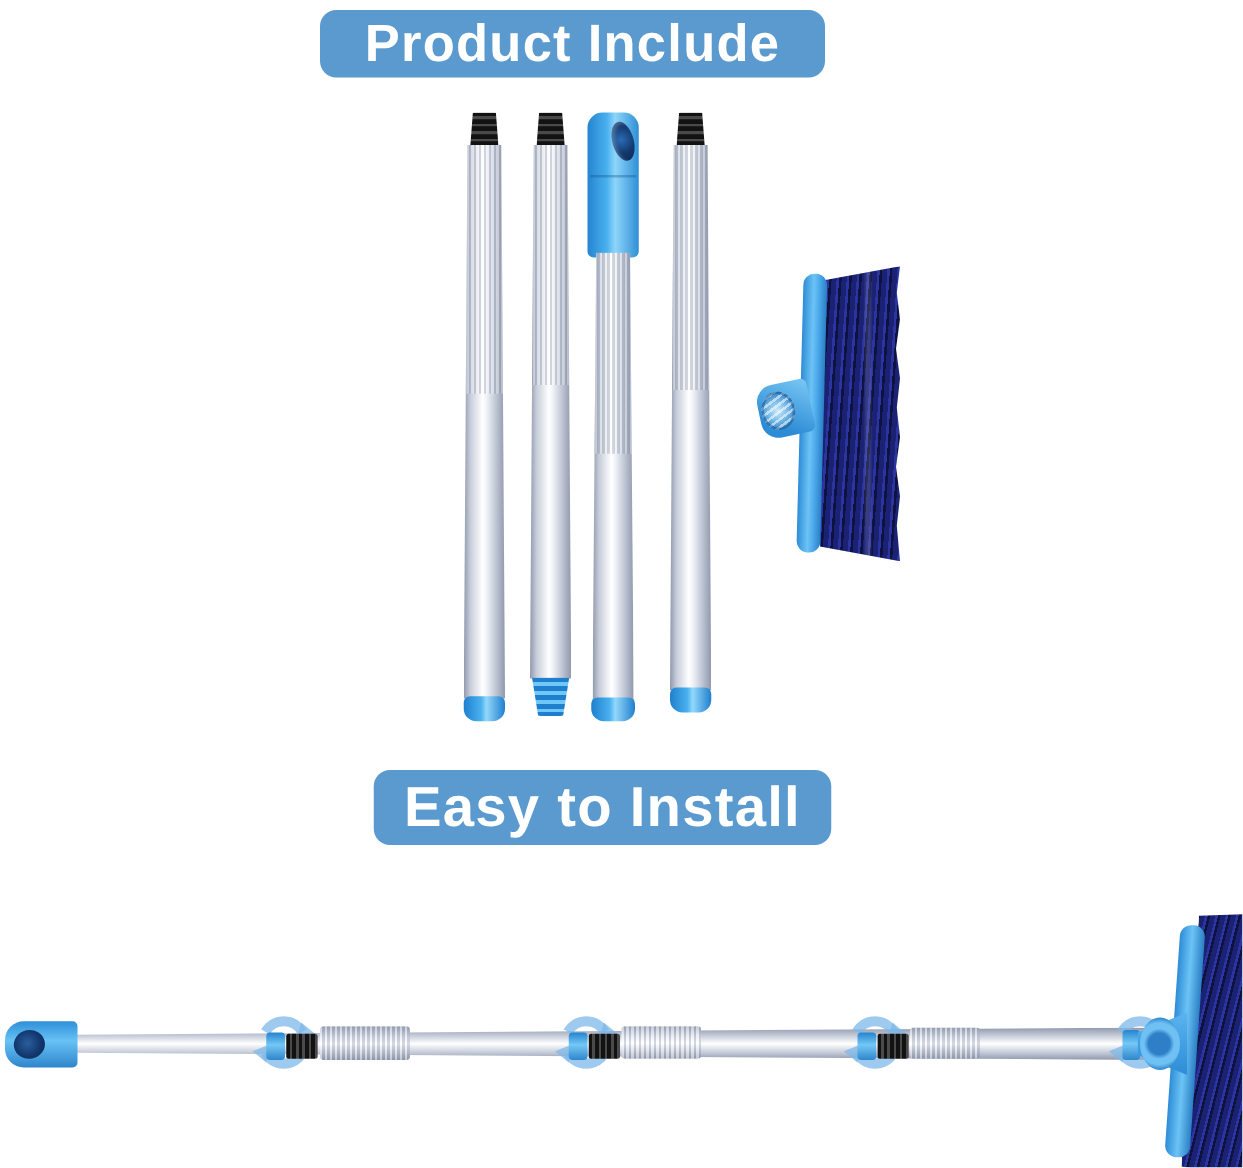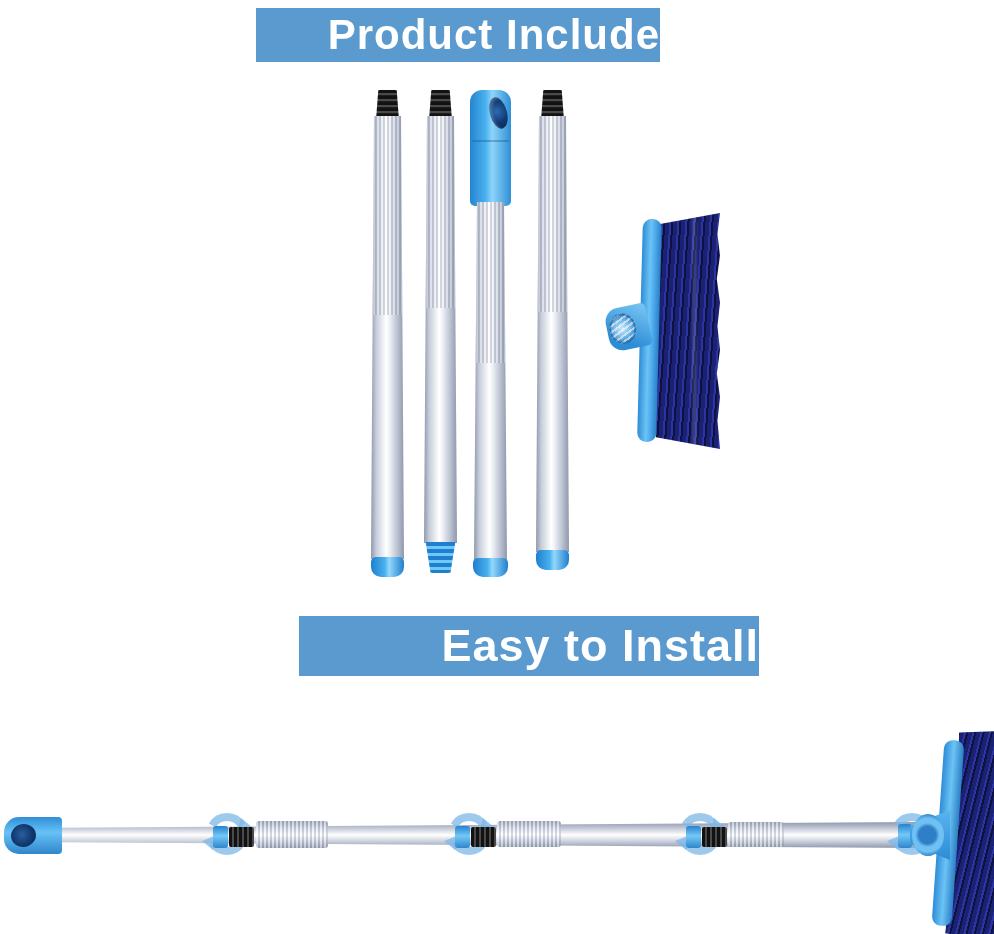--- a/index.html
+++ b/index.html
@@ -3,24 +3,24 @@
 <meta charset="utf-8">
 <style>
   html,body { margin:0; padding:0; background:#ffffff; }
   .canvas {
     position:relative; width:994px; height:934px; overflow:hidden;
     background:#ffffff; font-family:"Liberation Sans", sans-serif;
   }
   
   .banner {
     position:absolute; background:var(--banner-bg,#5b9ace); color:var(--banner-text,#ffffff);
-    font-weight:bold; text-align:right; letter-spacing:1px; white-space:nowrap;
+    font-weight:bold; text-align:center; letter-spacing:1px; white-space:nowrap;border-radius:13px;
   }
   .banner-top { left:256px; top:8px; width:404px; height:54px; font-size:42px; line-height:53px; }
-  .banner-mid { left:299px; top:616px; width:460px; height:60px; font-size:45px; line-height:59px; }
+  .banner-mid { left:299px; top:616px; width:366px; height:60px; font-size:45px; line-height:59px; }
 
   
   .pole { position:absolute; }
   .shaft-v {
     position:absolute;
     background:linear-gradient(90deg, var(--pole-dark,#8f98ac) 0%, var(--pole-mid,#c7cdda) 16%,
       var(--pole-light,#ffffff) 46%, #eef1f6 56%, var(--pole-mid,#c7cdda) 74%, var(--pole-dark,#8f98ac) 100%);
     clip-path:polygon(9% 0, 91% 0, 100% 100%, 0 100%);
   }
   .shaft-v::before { 

